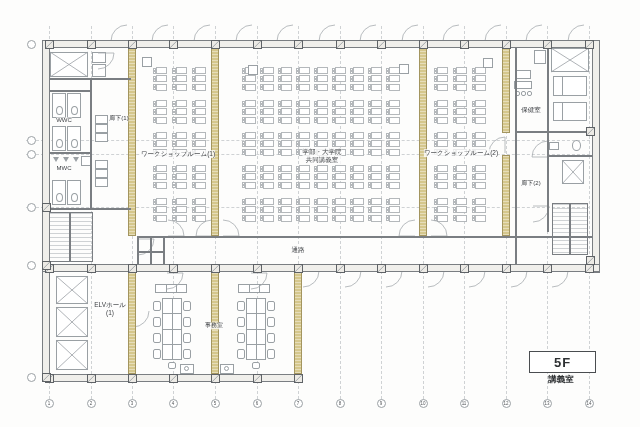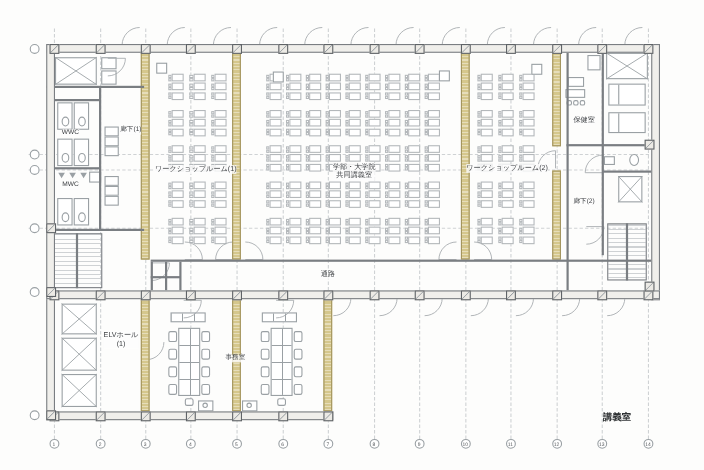--- a/index.html
+++ b/index.html
@@ -182,20 +182,23 @@
   <div class="lbl" id="lbl-ws2">ワークショップルーム(2)</div>
   <div class="lbl" id="lbl-health">保健室</div>
   <div class="lbl" id="lbl-corridor2">廊下(2)</div>
   <div class="lbl" id="lbl-elv">
     <div>ELVホール</div>
     <div>(1)</div>
   </div>
   <div class="lbl" id="lbl-office">事務室</div>
   <div class="lbl" id="lbl-passage">通路</div>
 
+  <div id="title-box">
+    <span>5F</span>
+  </div>
   <div id="title-caption">講義室</div>
 <div class="vgrid" style="left: 49px; top: 26px; width: 0px; height: 373px;"></div>
     <div class="vgrid" style="left: 91px; top: 26px; width: 0px; height: 373px;"></div>
     <div class="vgrid" style="left: 132px; top: 26px; width: 0px; height: 373px;"></div>
     <div class="vgrid" style="left: 173px; top: 26px; width: 0px; height: 373px;"></div>
     <div class="vgrid" style="left: 215px; top: 26px; width: 0px; height: 373px;"></div>
     <div class="vgrid" style="left: 257px; top: 26px; width: 0px; height: 373px;"></div>
     <div class="vgrid" style="left: 298px; top: 26px; width: 0px; height: 373px;"></div>
     <div class="vgrid" style="left: 340px; top: 26px; width: 0px; height: 373px;"></div>
     <div class="vgrid" style="left: 381px; top: 26px; width: 0px; height: 373px;"></div>

